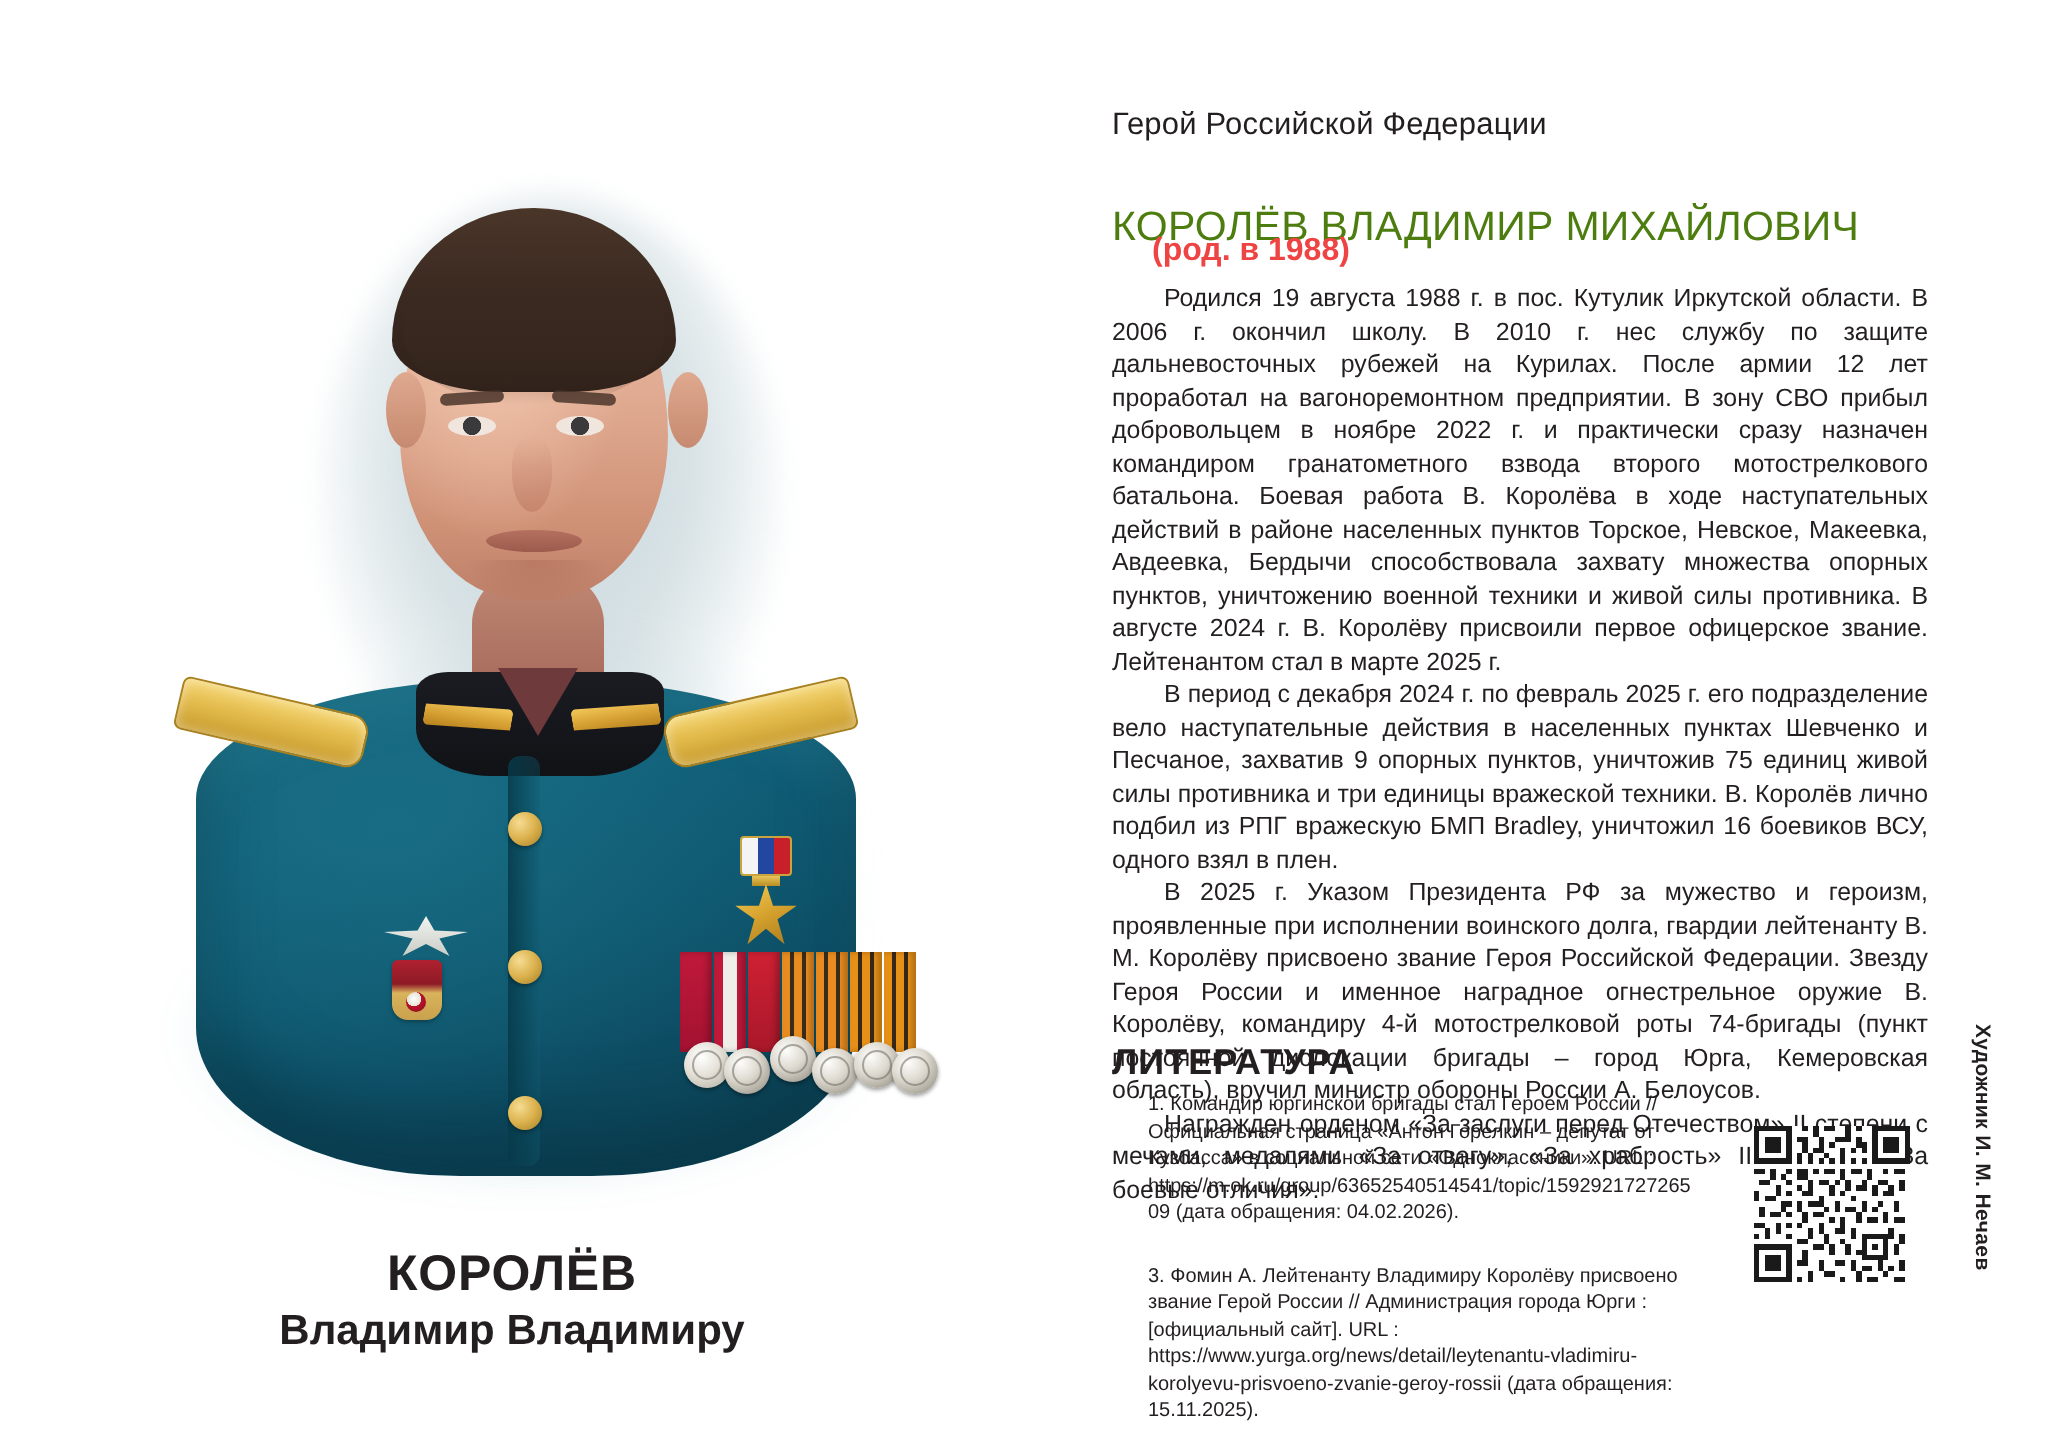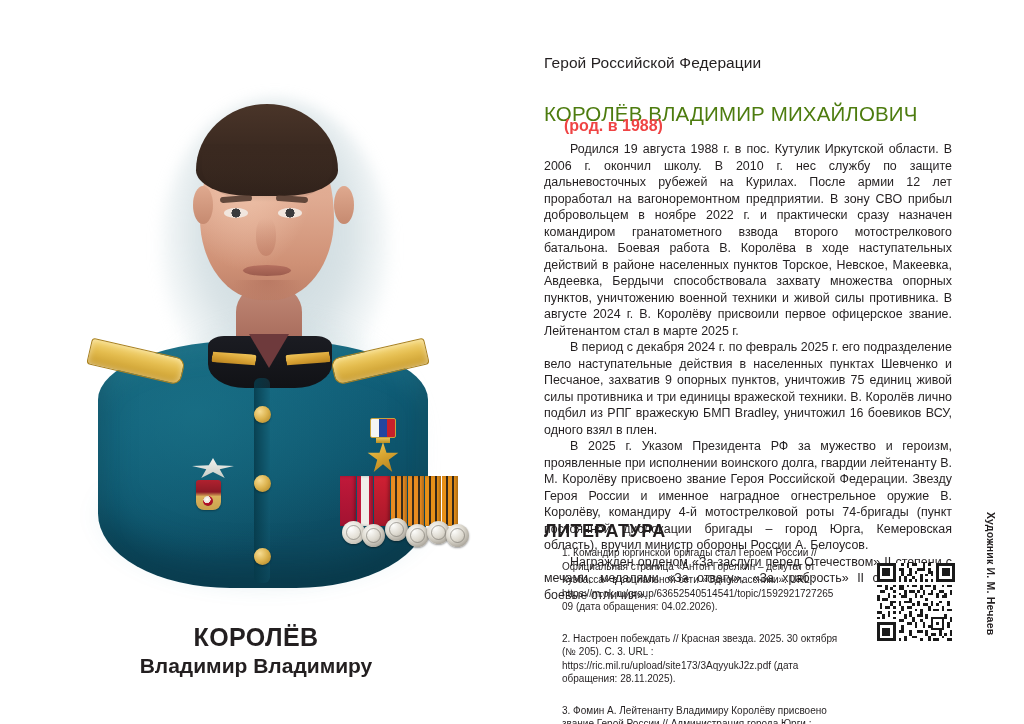--- a/index.html
+++ b/index.html
@@ -232,21 +232,21 @@
     font-size: 25px; font-weight: bold; letter-spacing: .4px; color:#231f20;
     line-height: 1.08;
   }
   #caption-given {
     font-size: 21px; font-weight: bold; color:#231f20; line-height: 1.2; margin-top: 2px;
   }
 
   
   #text-pane {
     position: absolute;
-    left: 544px; top: 0;
+    left: 556px; top: 0;
     width: 410px; height: 552px;
   }
   #hero-title {
     position: absolute; left: 0; top: 54px;
     font-size: 15.5px; font-weight: 500; letter-spacing: .1px; color:#231f20;
   }
   #person-name {
     position: absolute; left: 0; top: 88px;
     font-size: 20.5px; font-weight: normal; letter-spacing: .15px; color:#4d7c0f;
   }
@@ -380,21 +380,20 @@
       <p>Родился 19 августа 1988 г. в пос. Кутулик Иркутской области. В 2006 г. окончил школу. В 2010 г. нес службу по защите дальневосточных рубежей на Курилах. После армии 12 лет проработал на вагоноремонтном предприятии. В зону СВО прибыл добровольцем в ноябре 2022 г. и практически сразу назначен командиром гранатометного взвода второго мотострелкового батальона. Боевая работа В. Королёва в ходе наступательных действий в районе населенных пунктов Торское, Невское, Макеевка, Авдеевка, Бердычи способствовала захвату множества опорных пунктов, уничтожению военной техники и живой силы противника. В августе 2024 г. В. Королёву присвоили первое офицерское звание. Лейтенантом стал в марте 2025 г.</p>
       <p>В период с декабря 2024 г. по февраль 2025 г. его подразделение вело наступательные действия в населенных пунктах Шевченко и Песчаное, захватив 9 опорных пунктов, уничтожив 75 единиц живой силы противника и три единицы вражеской техники. В. Королёв лично подбил из РПГ вражескую БМП Bradley, уничтожил 16 боевиков ВСУ, одного взял в плен.</p>
       <p>В 2025 г. Указом Президента РФ за мужество и героизм, проявленные при исполнении воинского долга, гвардии лейтенанту В. М. Королёву присвоено звание Героя Российской Федерации. Звезду Героя России и именное наградное огнестрельное оружие В. Королёву, командиру 4-й мотострелковой роты 74-бригады (пункт постоянной дислокации бригады – город Юрга, Кемеровская область), вручил министр обороны России А. Белоусов.</p>
       <p>Награжден орденом «За заслуги перед Отечеством» II степени с мечами, медалями «За отвагу», «За храбрость» II степени, «За боевые отличия».</p>
     </div>
 
     <h2 id="lit-heading">ЛИТЕРАТУРА</h2>
 
     <div id="lit-list">
       <p class="ref">1. Командир юргинской бригады стал Героем России // Официальная страница «Антон Горелкин – депутат от Кузбасса» в социальной сети «Одноклассники». URL : https://m.ok.ru/group/63652540514541/topic/159292172726509 (дата обращения: 04.02.2026).</p>
-      <p class="ref">2. Настроен побеждать // Красная звезда. 2025. 30 октября (№ 205). С. 3. URL : https://ric.mil.ru/upload/site173/3AqyyukJ2z.pdf (дата обращения: 28.11.2025).</p>
       <p class="ref">3. Фомин А. Лейтенанту Владимиру Королёву присвоено звание Герой России // Администрация города Юрги : [официальный сайт]. URL : https://www.yurga.org/news/detail/leytenantu-vladimiru-korolyevu-prisvoeno-zvanie-geroy-rossii (дата обращения: 15.11.2025).</p>
     </div>
   </div>
 
   <div id="qr">
     <svg viewBox="0 0 29 29" shape-rendering="crispEdges" aria-hidden="true">
       <rect width="29" height="29" fill="#ffffff"></rect>
       <g fill="#1a1a1a">
 
         <rect x="0" y="0" width="7" height="1"></rect>

